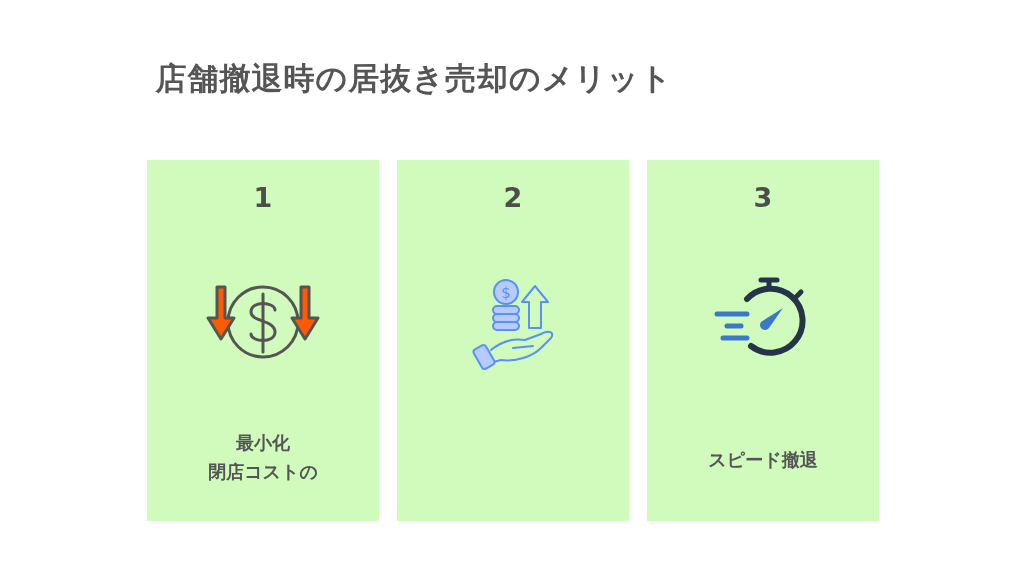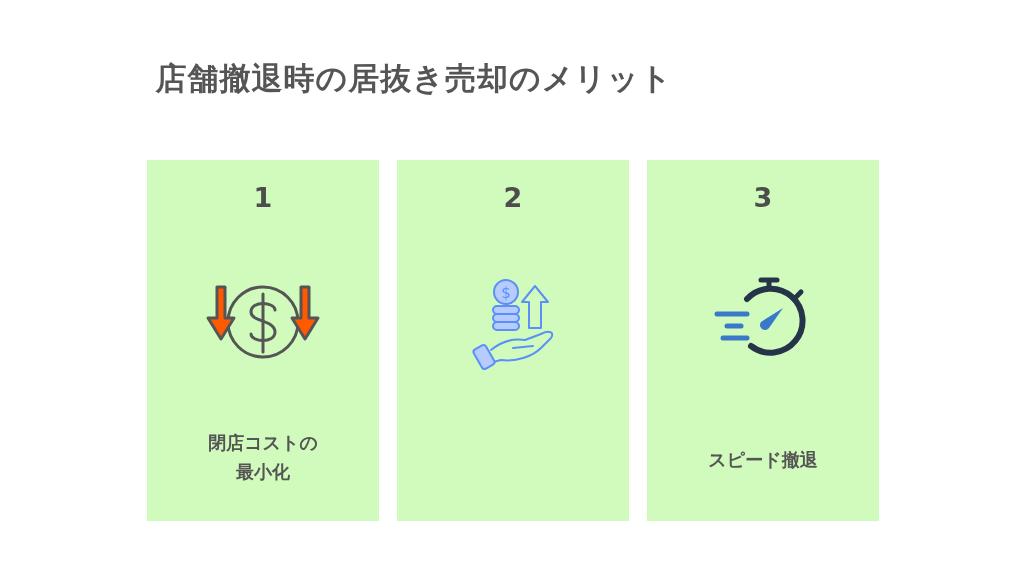--- a/index.html
+++ b/index.html
@@ -44,22 +44,22 @@
       <circle cx="60" cy="50" r="35" fill="none" stroke="#555555" stroke-width="3"></circle>
       <path d="M60 22 V80" stroke="#555555" stroke-width="3" fill="none" stroke-linecap="round"></path>
       <path d="M72 38 C72 30 48 28 48 40 C48 50 72 48 72 60 C72 72 48 70 48 62" stroke="#555555" stroke-width="3" fill="none" stroke-linecap="round"></path>
 
       <path d="M14 15 H22 V46 H31 L18 67 L5 46 H14 Z" fill="#ff5a00" stroke="#555555" stroke-width="3" stroke-linejoin="round"></path>
 
       <path d="M98 15 H106 V46 H115 L102 67 L89 46 H98 Z" fill="#ff5a00" stroke="#555555" stroke-width="3" stroke-linejoin="round"></path>
     </svg>
   </div>
   <div class="label two">
+    <span>最小化</span>
     <span>閉店コストの</span>
-    <span>最小化</span>
   </div>
 </div>
 
 <div class="card" style="left:397px;">
   <div class="num">2</div>
   <div class="icon">
     <svg width="120" height="100" viewBox="0 0 120 100">
 
       <circle cx="53" cy="20" r="12" fill="#b6ccff" stroke="#5b8ff9" stroke-width="2"></circle>
       <text x="53" y="26" font-size="15" text-anchor="middle" fill="#5b8ff9" font-family="DejaVu Sans, sans-serif">$</text>

